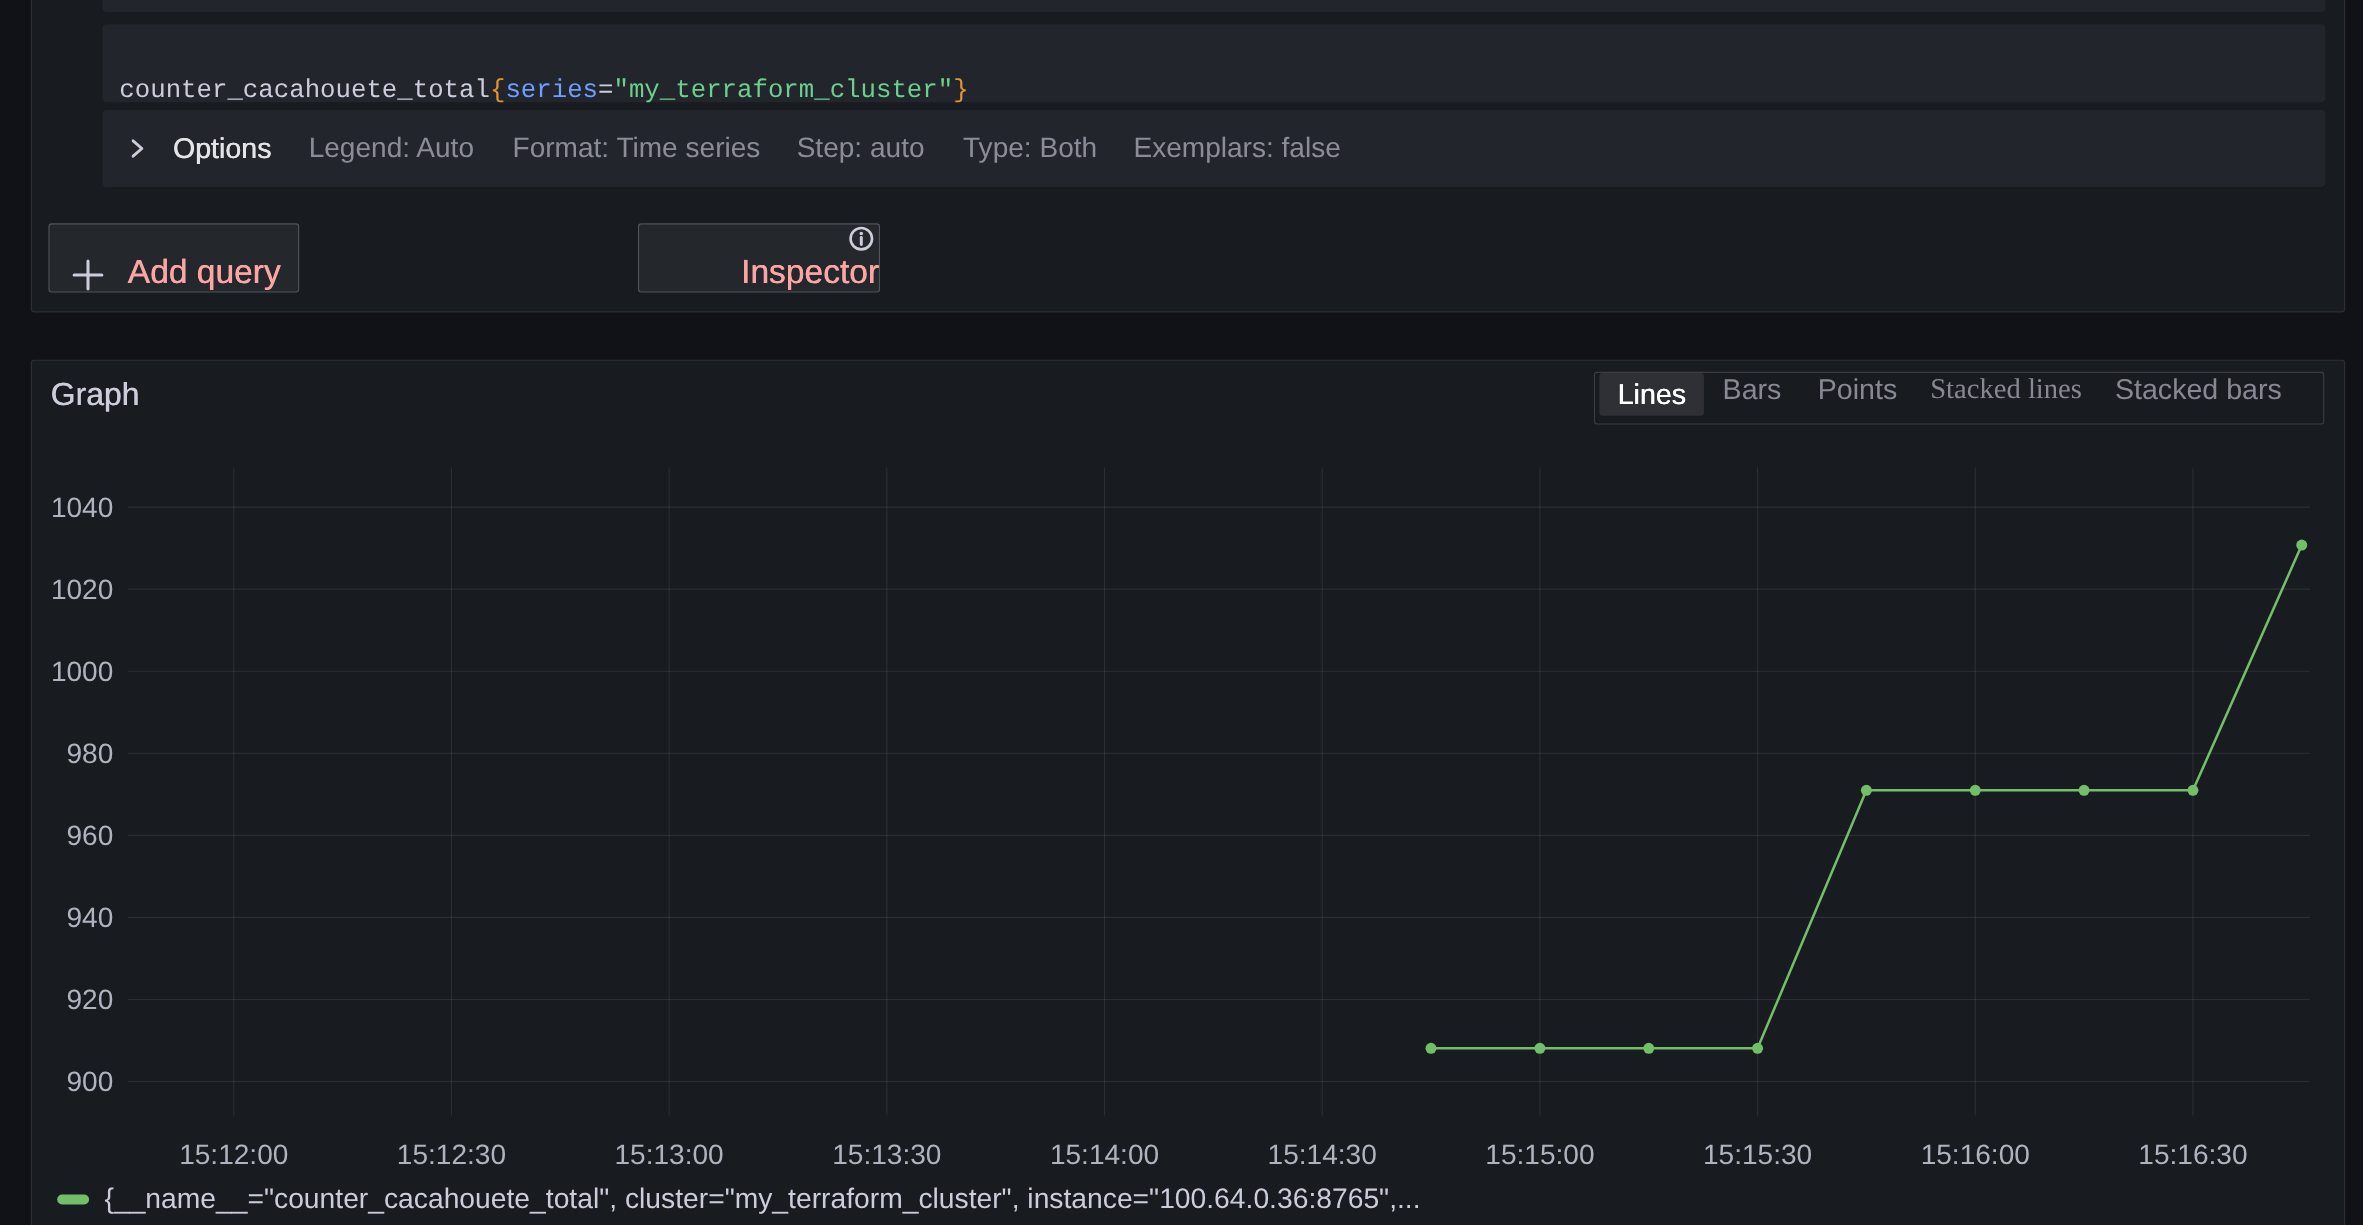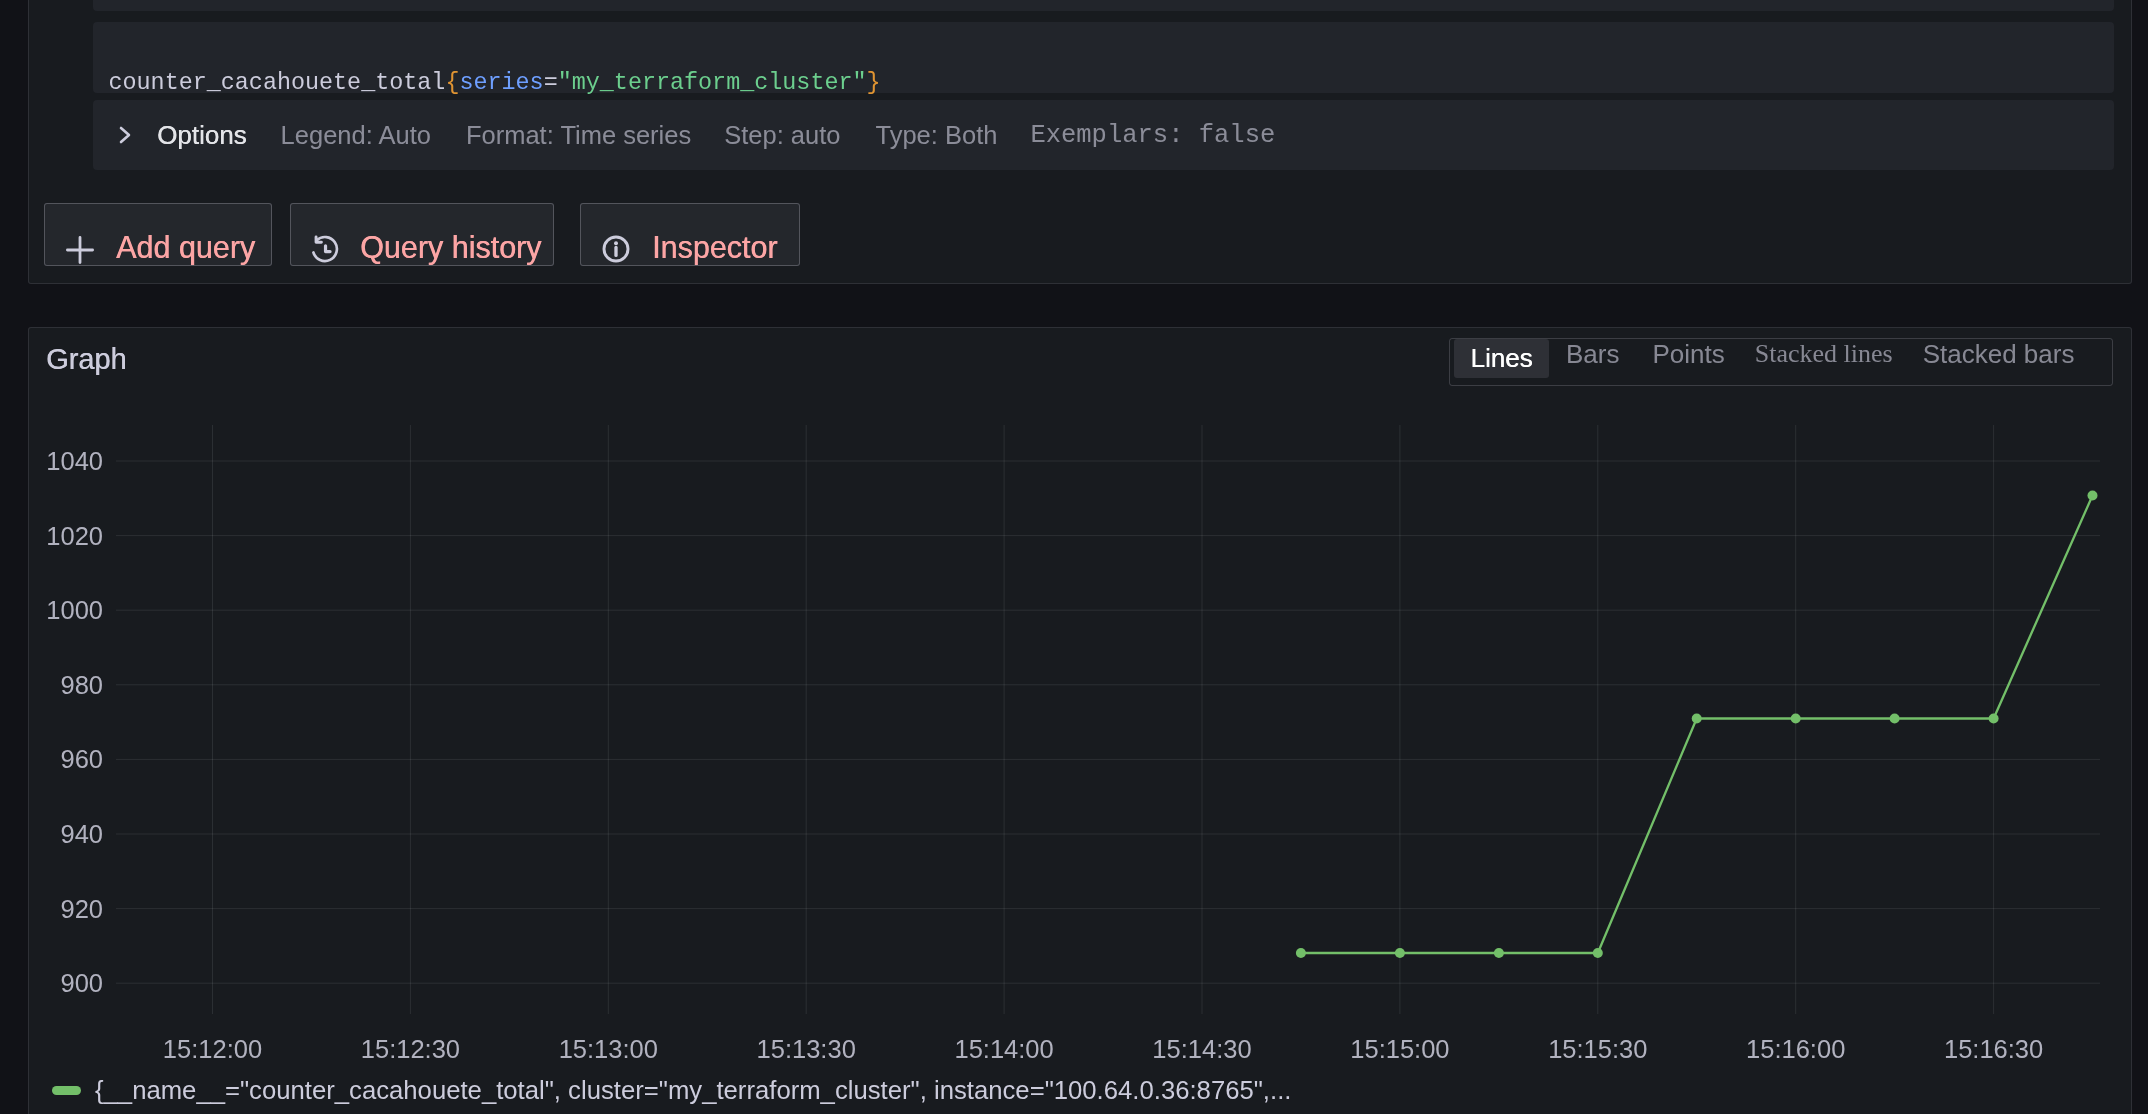--- a/index.html
+++ b/index.html
@@ -28,38 +28,30 @@
 
   <div class="qbox" style="top:129px; height:70px; display:flex; align-items:center; font-size:25.5px;">
     <svg style="margin-left:25px;" width="14" height="24" viewBox="0 0 14 24">
       <polyline points="3,5 11,12 3,19" fill="none" stroke="#ccccdc" stroke-width="2.6" stroke-linecap="round" stroke-linejoin="round"></polyline>
     </svg>
     <span style="margin-left:25px; color:#e3e4e8; font-weight:500; font-size:26px; text-shadow:0.4px 0 0 currentColor;">Options</span>
     <span class="gray" style="margin-left:34px;">Legend: Auto</span>
     <span class="gray" style="margin-left:35px;">Format: Time series</span>
     <span class="gray" style="margin-left:33px;">Step: auto</span>
     <span class="gray" style="margin-left:35px;">Type: Both</span>
-    <span class="gray" style="margin-left:33px;font-family:Liberation Mono, monospace;">Exemplars: false</span>
+    <span class="gray" style="margin-left:33px;">Exemplars: false</span>
   </div>
 
   <div class="btn" style="left:15px; width:228px;">
     <svg style="margin-left:20px;" width="30" height="30" viewBox="0 0 30 30">
       <path d="M15 2.4 V27.6 M2.4 15 H27.6" stroke="#ccccdc" stroke-width="2.8" stroke-linecap="round" fill="none"></path>
     </svg>
     <span style="margin-left:21px; text-shadow:0.4px 0 0 currentColor;">Add query</span>
   </div>
-  <div class="btn" style="left:261px; width:264px;">
-    <svg style="margin-left:18px;" width="32" height="32" viewBox="0 0 24 24">
-      <path d="M5.8 5.4 A 9 9 0 1 1 3.3 14.6" fill="none" stroke="#ccccdc" stroke-width="2" stroke-linecap="round"></path>
-      <path d="M5.3 3 V6.9 H9.3" fill="none" stroke="#ccccdc" stroke-width="2.2" stroke-linecap="round" stroke-linejoin="round"></path>
-      <path d="M12.4 9.6 V13.9 H15.8" fill="none" stroke="#ccccdc" stroke-width="2.4" stroke-linecap="round" stroke-linejoin="round"></path>
-    </svg>
-    <span style="margin-left:19px; text-shadow:0.4px 0 0 currentColor;">Query history</span>
-  </div>
-  <div class="btn" style="left:551px; width:220px;">
+  <div class="btn" style="left:551px; width:220px;flex-direction:column;">
     <svg style="margin-left:19px;" width="32" height="32" viewBox="0 0 24 24">
       <circle cx="12" cy="12" r="9" fill="none" stroke="#ccccdc" stroke-width="2.2"></circle>
       <circle cx="12" cy="7.6" r="1.5" fill="#ccccdc"></circle>
       <path d="M12 10.9 V16.8" stroke="#ccccdc" stroke-width="2.5" stroke-linecap="round"></path>
     </svg>
     <span style="margin-left:20px; text-shadow:0.4px 0 0 currentColor;">Inspector</span>
   </div>
 </div>
 
 <div class="panel" style="left:28px; top:327px; width:2104px; height:793px;">

